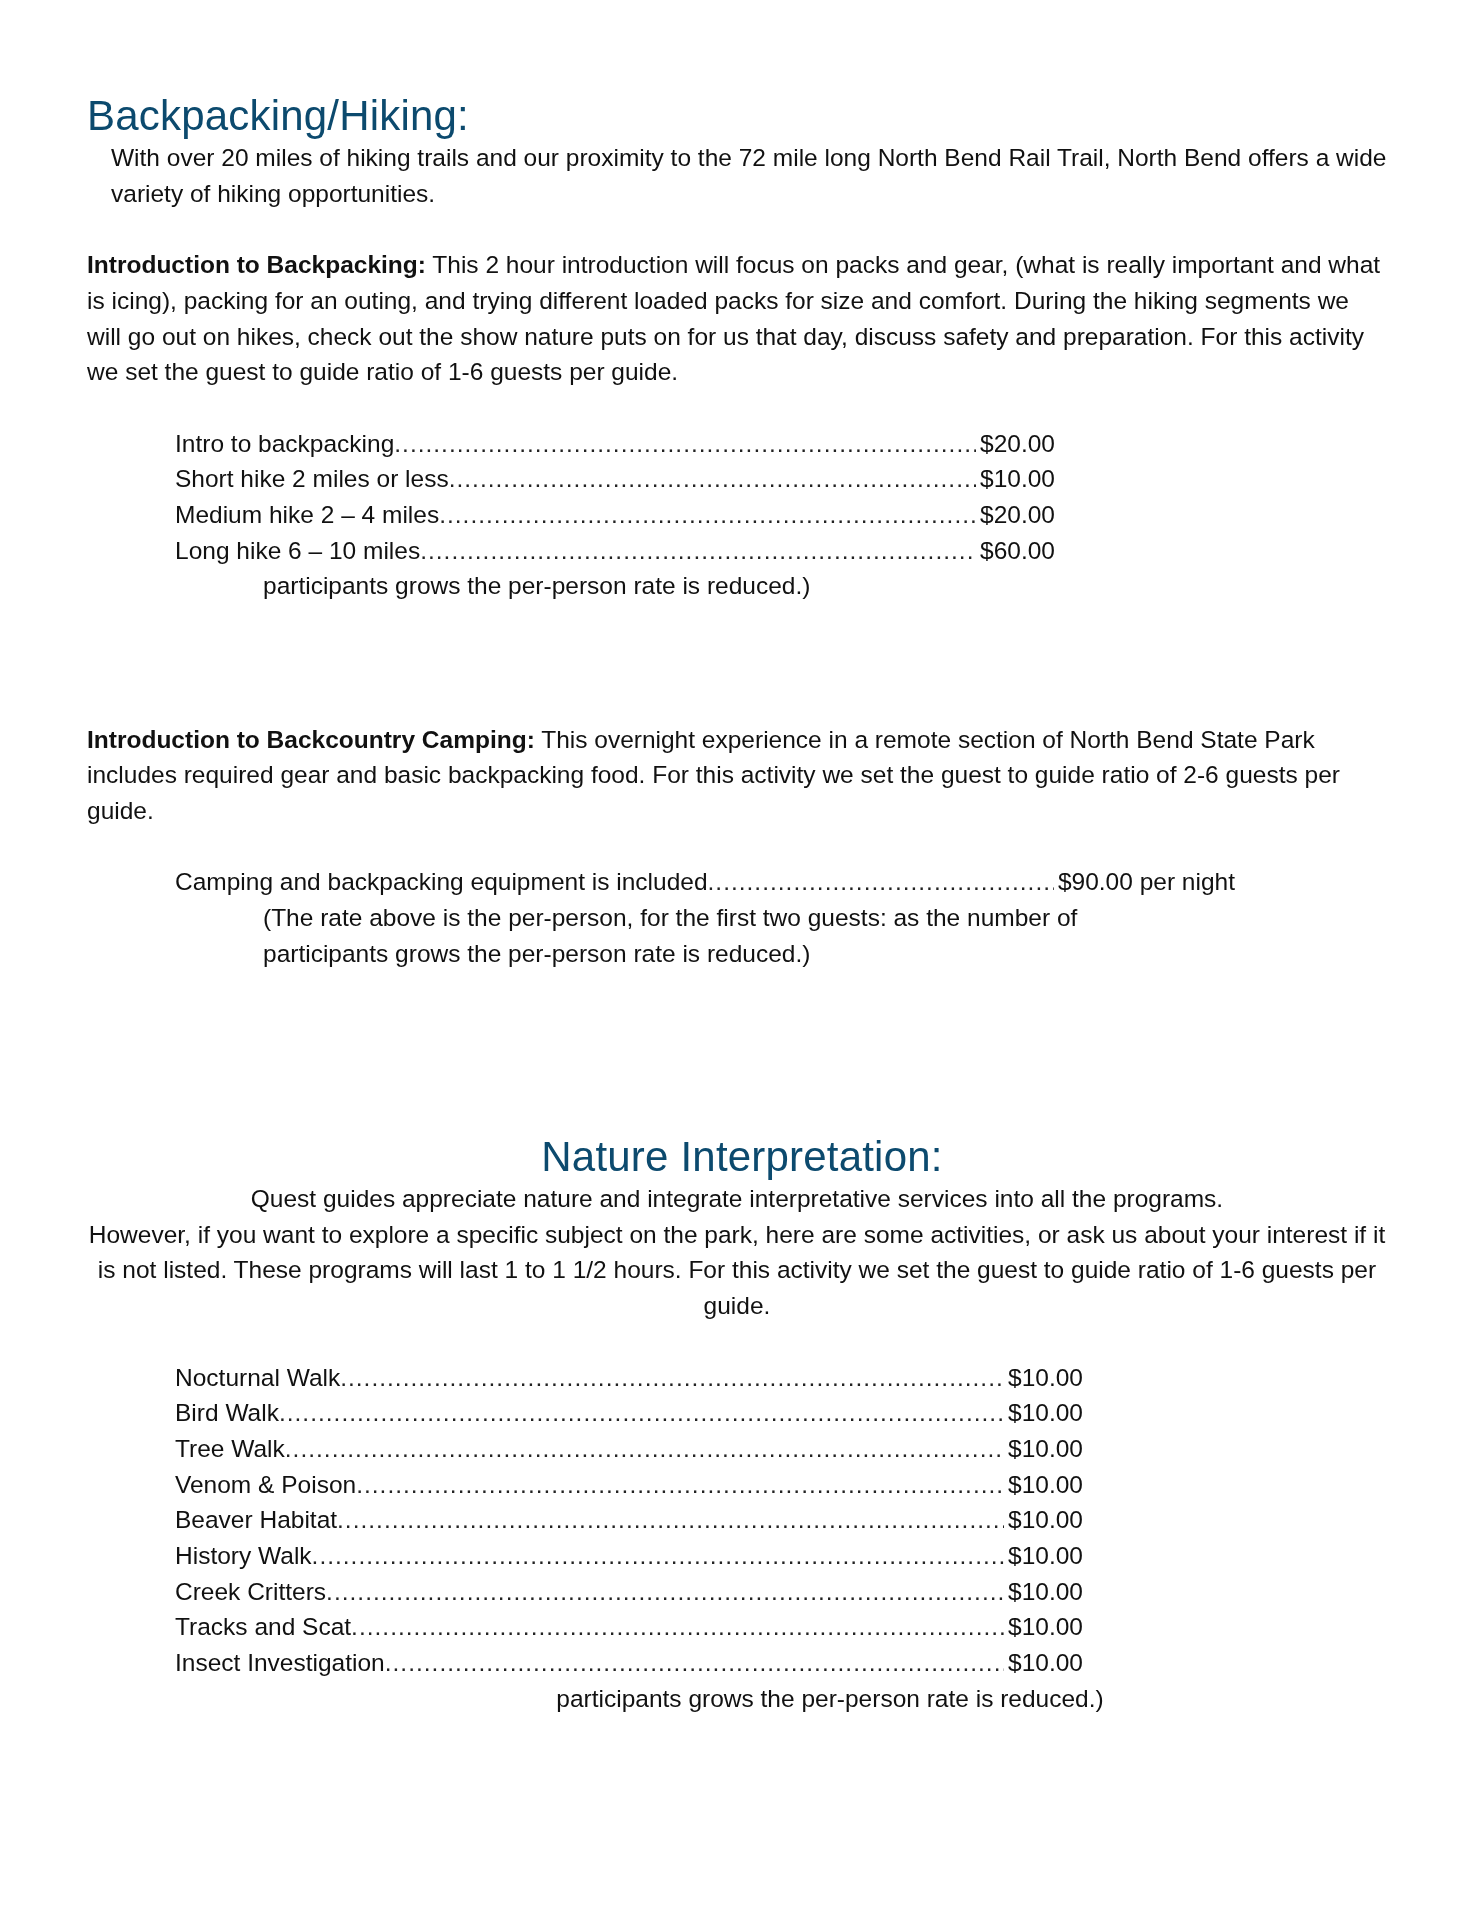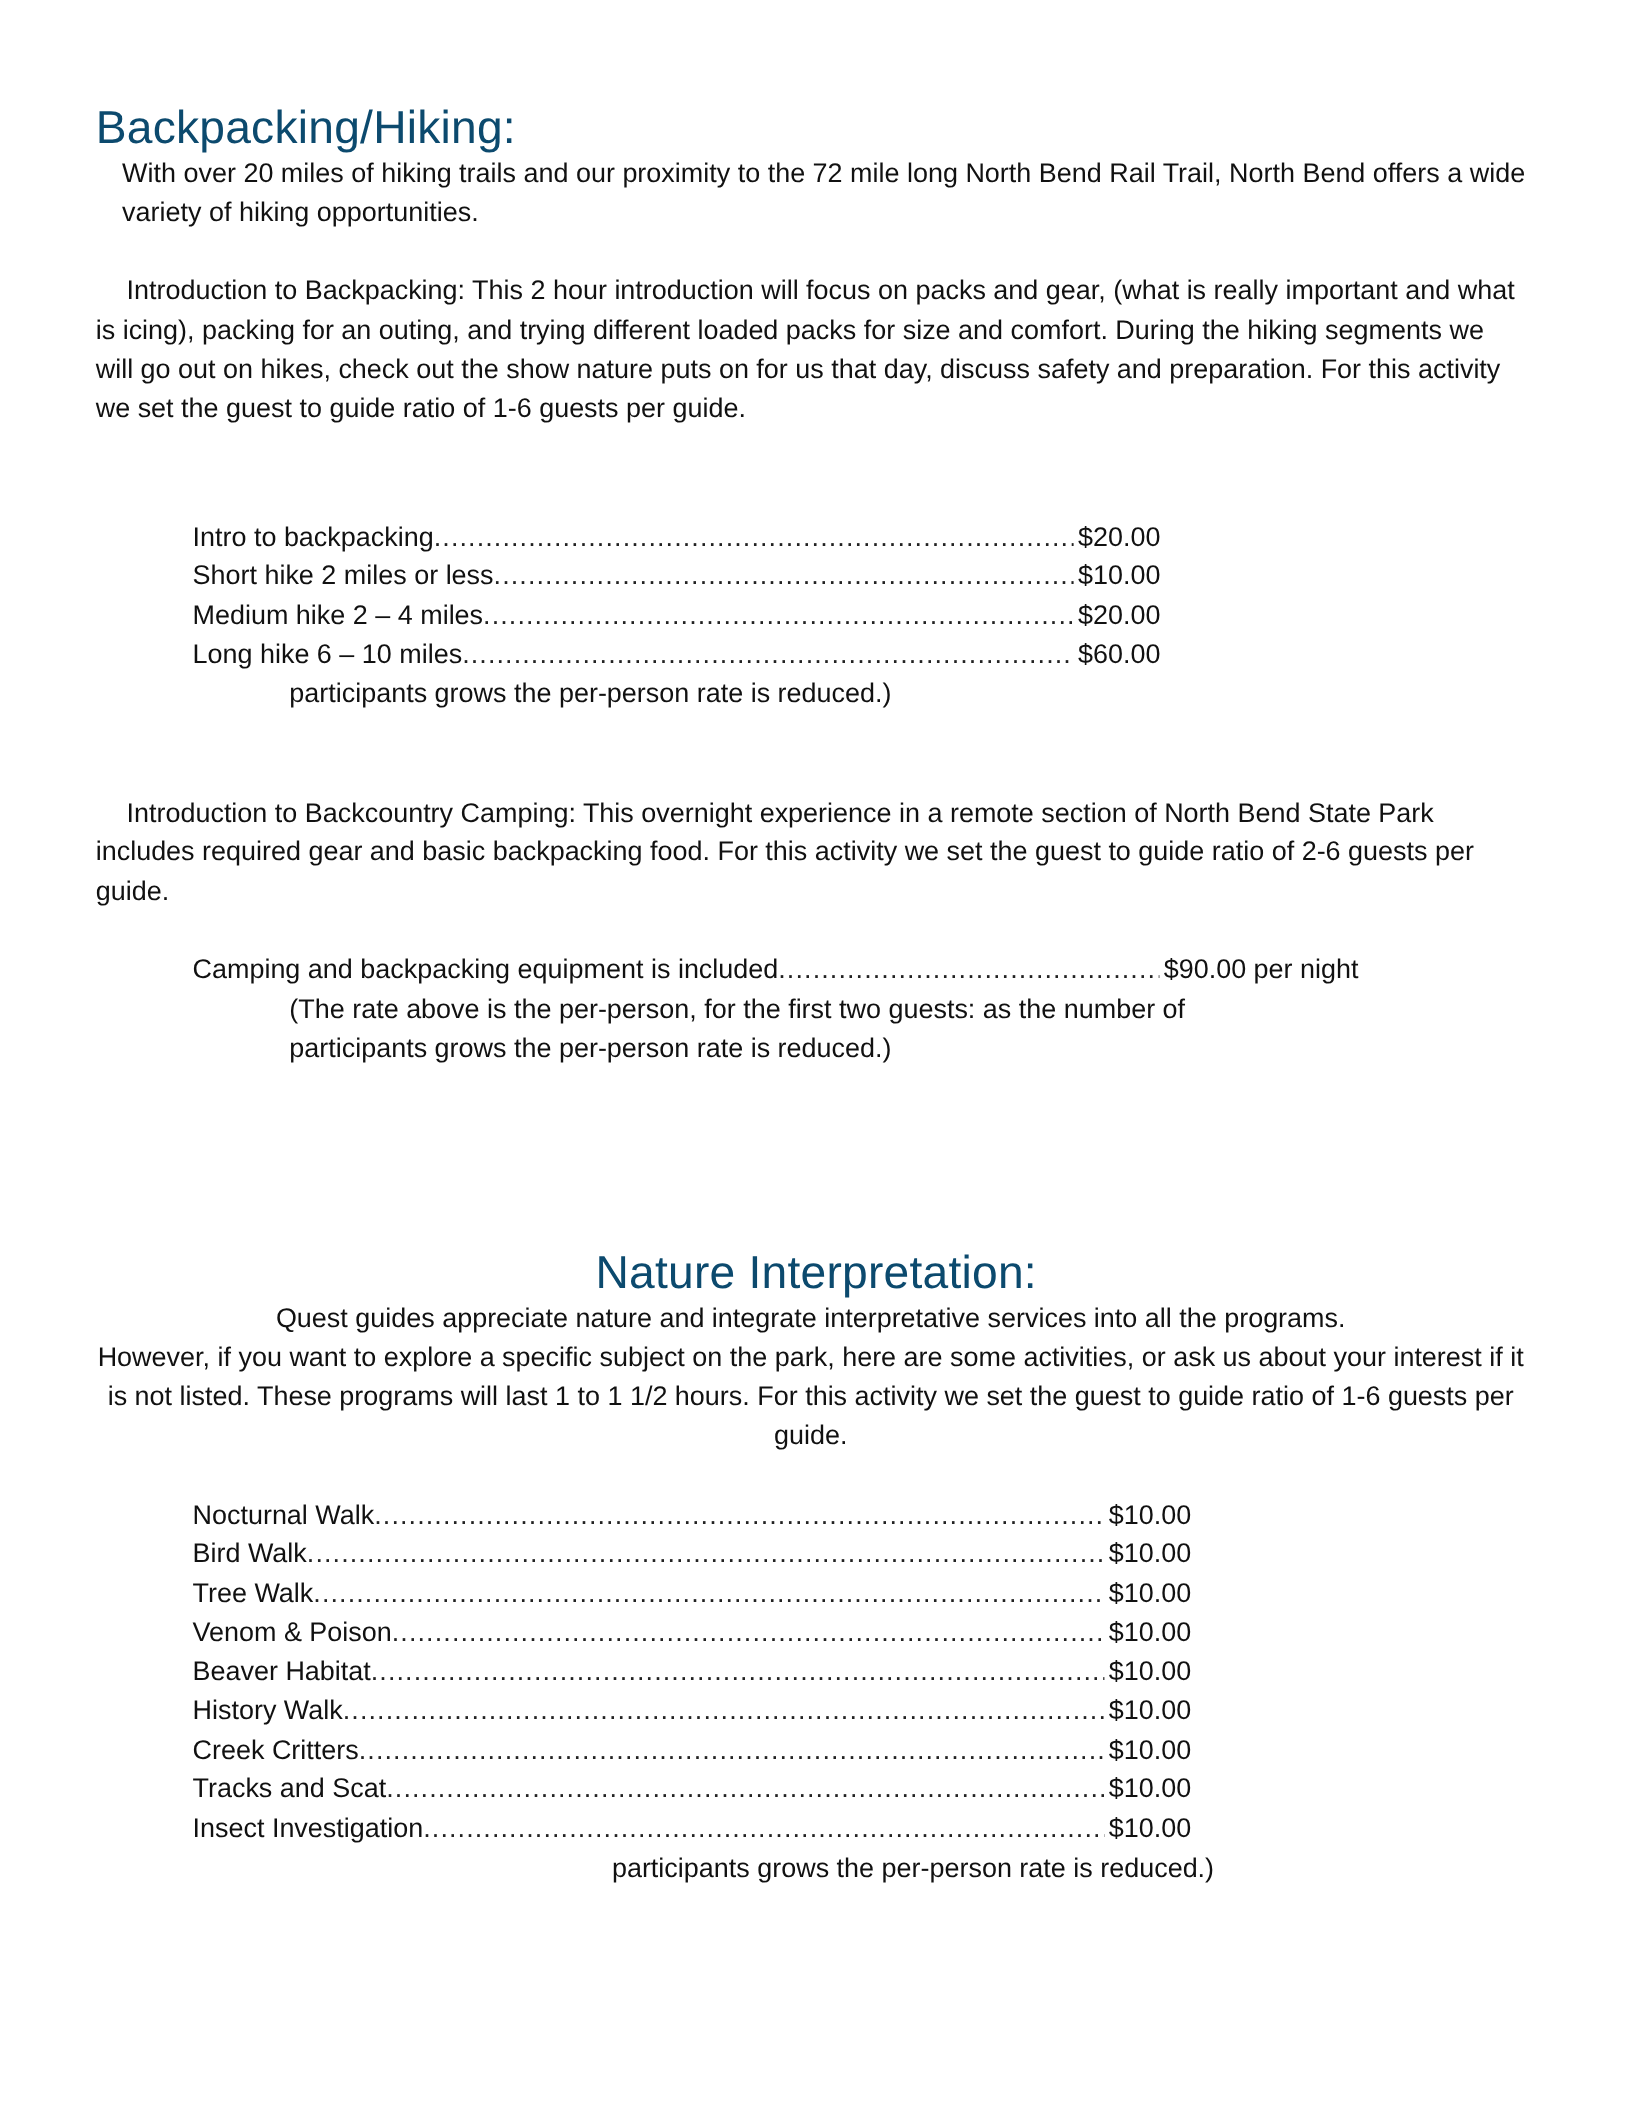--- a/index.html
+++ b/index.html
@@ -2,21 +2,21 @@
 <html><head>
 <meta charset="utf-8">
 <style>
   html, body { margin: 0; padding: 0; background: #ffffff; }
   body { width: 1484px; height: 1920px; position: relative; overflow: hidden;
          font-family: "Liberation Sans", "DejaVu Sans", sans-serif; color: #111111; }
   .page { position: absolute; left: 0; top: 0; width: 1484px; height: 1920px; }
   .section { position: absolute; left: 87px; width: 1320px; }
   .heading { font-size: 42px; color: #0c4a6e; line-height: 48px; margin: 0; font-weight: normal; letter-spacing: 0.2px; }
   .para { font-size: 24.5px; line-height: 35.7px; margin: 0; }
-  .para b { font-weight: normal; margin-left: 28px; }
+  .para b { font-weight: bold; }
   .gap { height: 35.7px; }
   .pricelist { margin-left: 88px; }
   .price-row { display: flex; font-size: 24.5px; line-height: 35.7px; white-space: nowrap; }
   .price-row .lbl { flex: 0 0 auto; }
   .price-row .dots { flex: 1 1 auto; overflow: hidden; color: #222; letter-spacing: 1px; }
   .price-row .dots::before { content: "........................................................................................................................................................................................................................"; }
   .price-row .amt { flex: 0 0 auto; padding-left: 4px; }
   .note { margin-left: 176px; font-size: 24.5px; line-height: 35.7px; }
 </style>
 </head>
@@ -25,21 +25,21 @@
 <div class="page">
 
   <div class="section" style="top:92px; width:1310px;">
     <h2 class="heading">Backpacking/Hiking:</h2>
     <p class="para" style="width:1290px;margin-left:24px;">With over 20 miles of hiking trails and our proximity to the 72 mile long North Bend Rail Trail, North Bend offers a wide variety of hiking opportunities.</p>
     <div class="gap"></div>
     <p class="para" style="width:1300px;">
       <b>Introduction to Backpacking:</b><span> This 2 hour introduction will focus on packs and gear, (what is really important and what is icing), packing for an outing, and trying different loaded packs for size and comfort.  During the hiking segments we will go out on hikes, check out the show nature puts on for us that day, discuss safety and preparation.  For this activity we set the guest to guide ratio of 1-6 guests per guide.</span>
     </p>
     <div class="gap"></div>
-    <div class="pricelist" style="width:880px;margin-top:45px;">
+    <div class="pricelist" style="width:880px;">
       <div class="price-row">
           <span class="lbl">Intro to backpacking</span>
           <span class="dots"></span>
           <span class="amt">$20.00</span>
         </div>
       <div class="price-row">
           <span class="lbl">Short hike 2 miles or less </span>
           <span class="dots"></span>
           <span class="amt">$10.00</span>
         </div>

